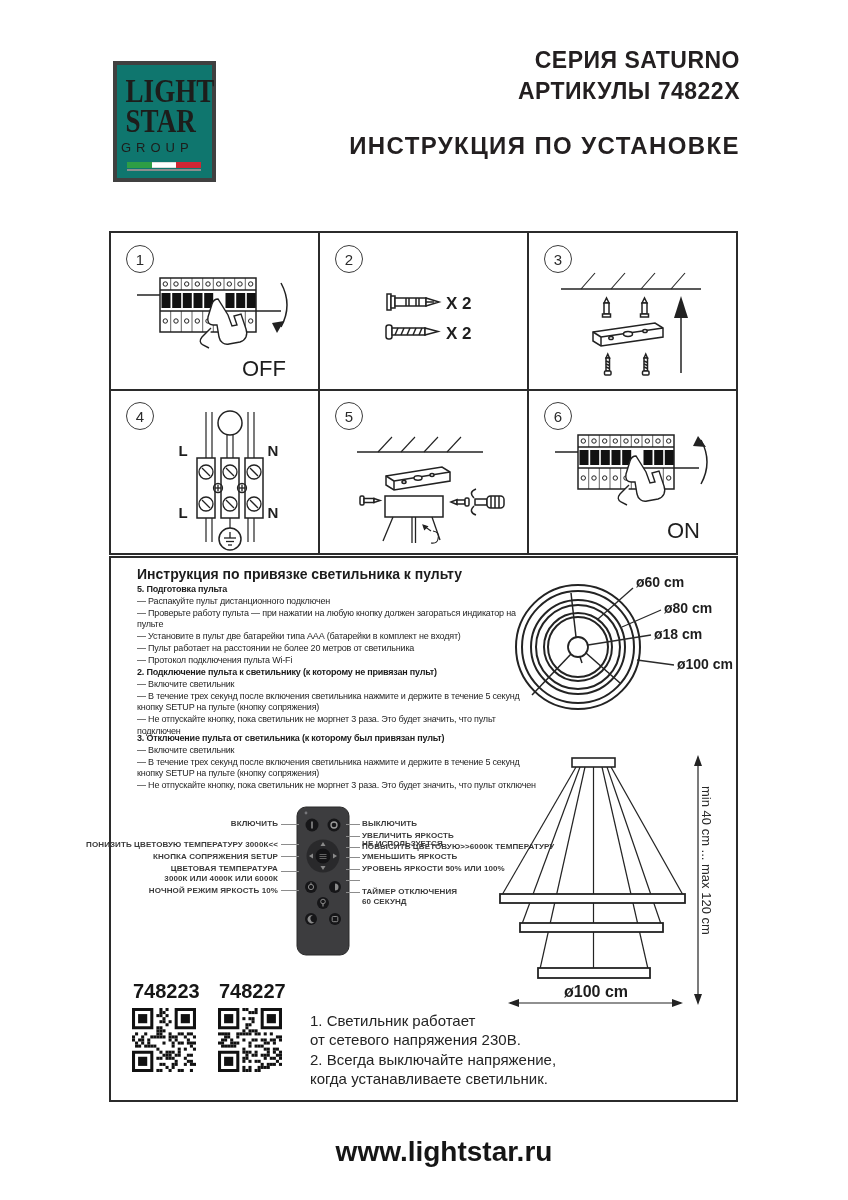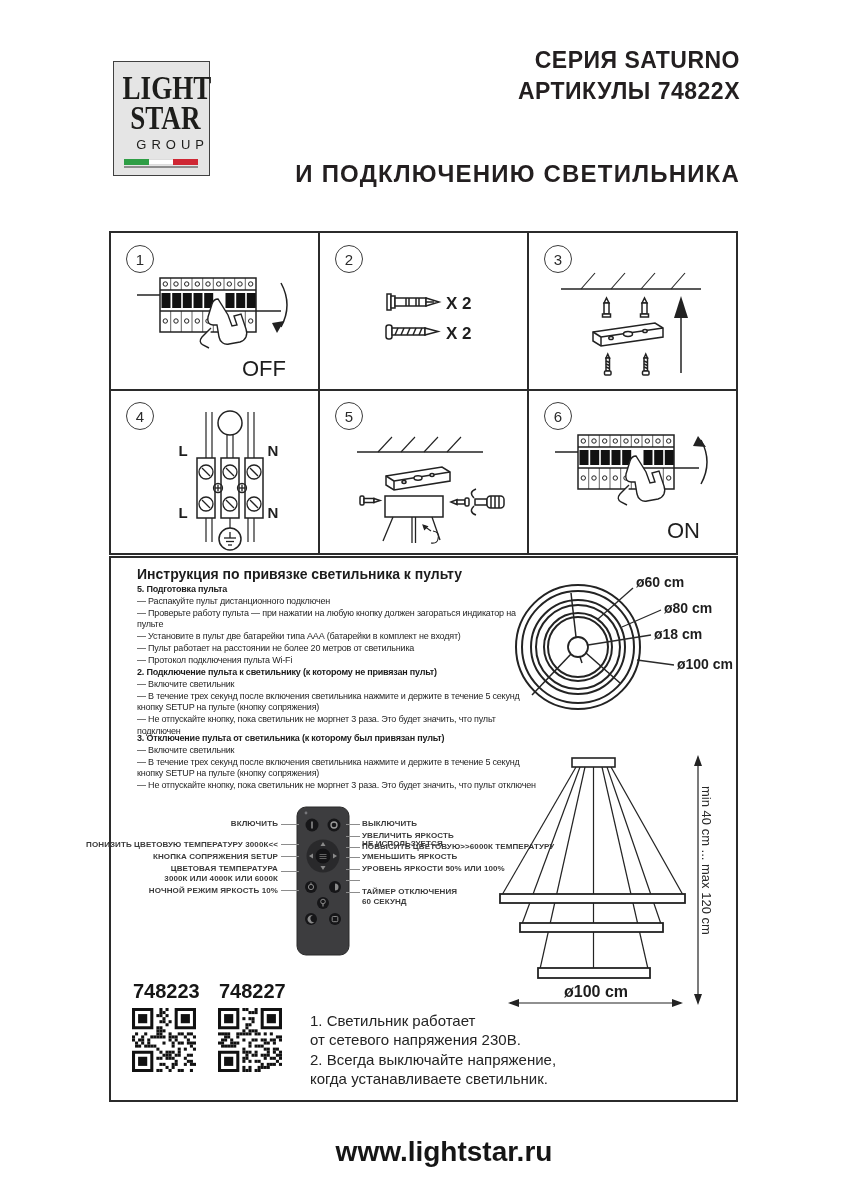--- a/index.html
+++ b/index.html
@@ -2,21 +2,21 @@
 <html><head>
 <meta charset="utf-8">
 <style>
   html,body{margin:0;padding:0;background:#ffffff;}
   .page{position:relative;width:848px;height:1200px;background:#fff;overflow:hidden;
         font-family:"Liberation Sans",sans-serif;color:#222;}
   .abs{position:absolute;}
 
   
   .logo-box{position:absolute;left:113px;top:61px;width:95px;height:113px;
-            border:1px solid #404040;background:#e5e5e5;text-align:right;}
+            border:4px solid #404040;background:#0f766e;text-align:left;}
   .logo-word{font-family:"Liberation Serif",serif;font-weight:700;font-size:33px;
              line-height:.92;color:#1d1d1b;transform:scaleX(.82);transform-origin:50% 50%;}
   .logo-word.first{margin-top:11px;}
   .logo-group{font-size:13px;letter-spacing:5px;color:#1d1d1b;margin-top:3px;margin-left:4px;}
   .flag{position:absolute;left:10px;top:97px;width:74px;height:6px;display:flex;}
   .flag div{flex:1;height:100%;}
   .flag-under{position:absolute;left:10px;top:104px;width:74px;height:2px;background:#8d8d8d;}
 
   .hdr-right{position:absolute;right:108px;text-align:center;color:#231f20;font-weight:700;}
   .hdr-series{top:47px;font-size:23px;letter-spacing:.5px;}
@@ -78,21 +78,21 @@
     <div class="flag">
       <div style="background:#2e9e45"></div>
         <div style="background:#fff;border-top:1px solid #ddd;border-bottom:1px solid #ddd;box-sizing:border-box"></div>
         <div style="background:#cf2734"></div>
     </div>
     <div class="flag-under"></div>
   </div>
 
   <div class="hdr-right hdr-series abs">СЕРИЯ SATURNO</div>
   <div class="hdr-right hdr-articles abs">АРТИКУЛЫ 74822X</div>
-  <div class="hdr-right hdr-title2 abs">И ПОДКЛЮЧЕНИЮ СВЕТИЛЬНИКА</div>
+  <div class="hdr-right hdr-title1 abs">ИНСТРУКЦИЯ ПО УСТАНОВКЕ</div>
 
   <div class="grid">
     <div class="vline" style="left:207px"></div>
     <div class="vline" style="left:416px"></div>
     <div class="hline"></div>
   </div>
 
   <div class="stepnum" style="left:126px;top:245px">1</div>
   <div class="stepnum" style="left:335px;top:245px">2</div>
   <div class="stepnum" style="left:544px;top:245px">3</div>

